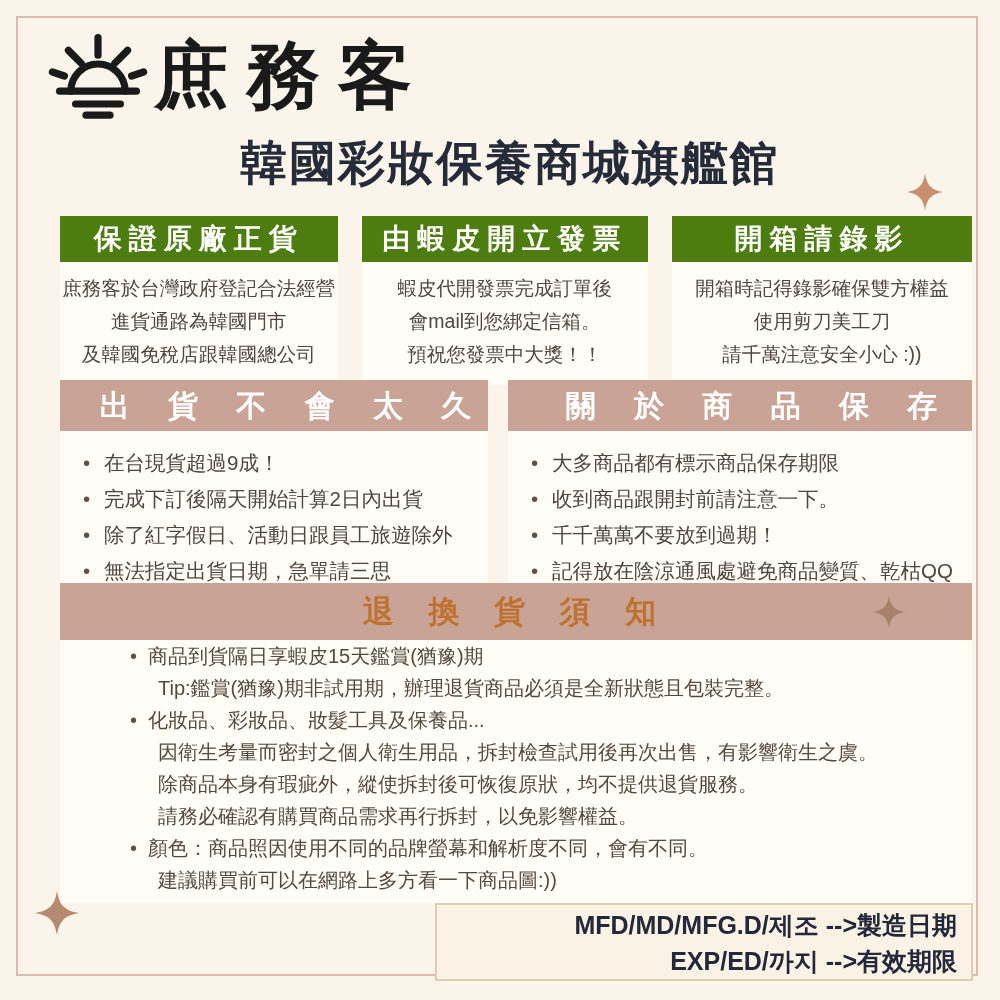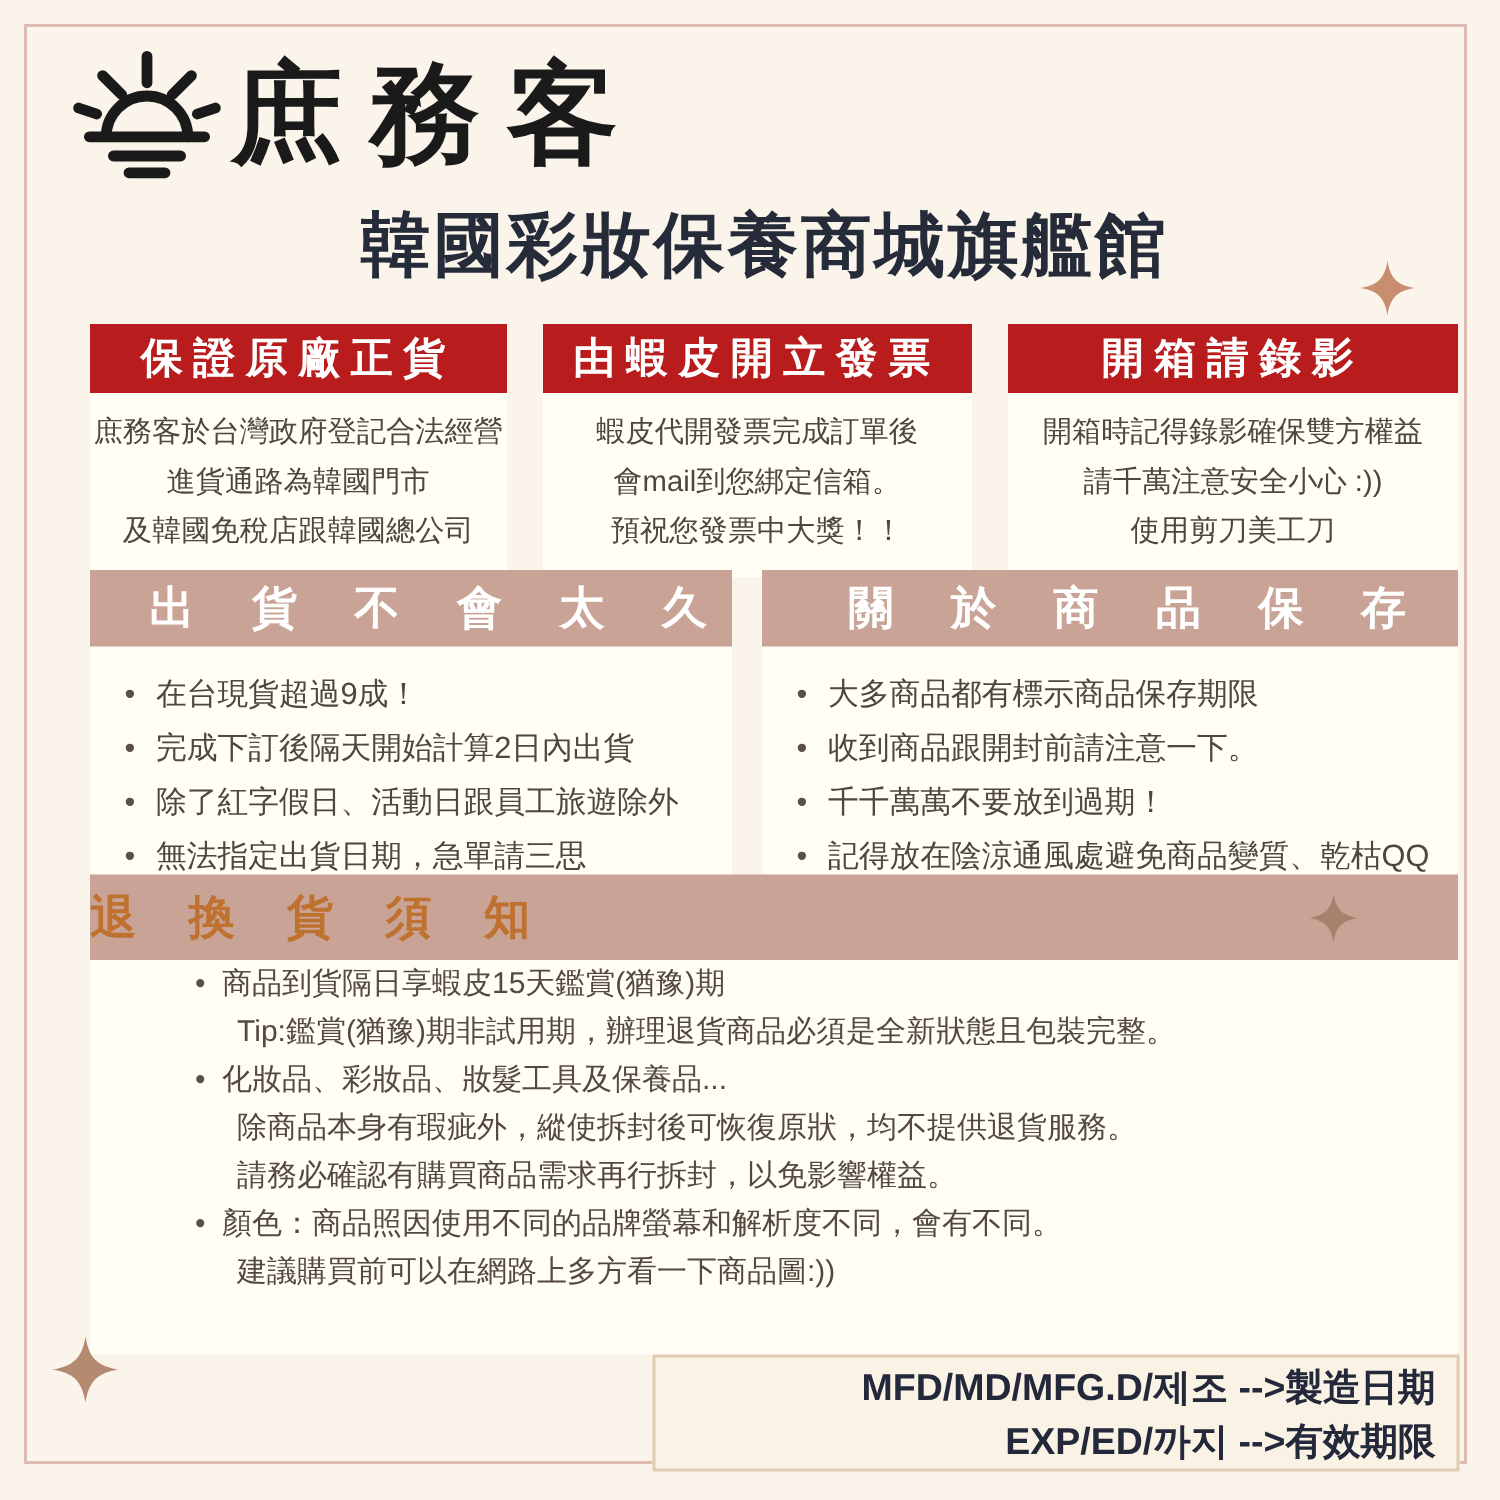--- a/index.html
+++ b/index.html
@@ -27,42 +27,42 @@
   .sparkle{position:absolute;}
   .sparkle svg{display:block;width:100%;height:100%;}
   .sparkle-title{left:906px;top:170px;width:38px;height:44px;}
   .sparkle-return{right:66px;top:10px;width:34px;height:38px;}
   .sparkle-footer{left:34px;top:888px;width:46px;height:50px;}
   
   .row1{position:absolute;left:60px;top:216px;width:912px;display:flex;gap:24px;}
   .info-box{background:#fffdf6;}
   .info-box.b1{width:283px;} .info-box.b2{width:292px;} .info-box.b3{width:306px;}
   .box-head{
-    background:#b91c1c;color:#ffffff;font-weight:bold;text-align:center;
+    background:#4d7c0f;color:#ffffff;font-weight:bold;text-align:center;
     font-size:28px;letter-spacing:7px;height:46px;line-height:46px;white-space:nowrap;
   }
   .info-body{padding:10px 2px 14px;text-align:center;}
   .info-line{font-size:19.5px;color:#4f463e;line-height:33px;white-space:nowrap;}
   .row2{position:absolute;left:60px;top:380px;width:912px;display:flex;gap:20px;}
   .list-box{background:#fffdf6;}
   .list-box.l1{width:428px;} .list-box.l2{width:464px;}
   .list-head{
     background:#c9a496;color:#ffffff;font-weight:bold;text-align:center;
     font-size:30px;letter-spacing:15px;height:51px;line-height:51px;white-space:nowrap;padding-left:38px;
   }
   .list-body{padding:14px 0 18px;}
   .bullet-line{
     position:relative;font-size:20.5px;color:#4f463e;line-height:36px;
     padding-left:44px;white-space:nowrap;
   }
   .bullet-line::before{content:"\2022";position:absolute;left:23px;color:#5a5046;}
   
   .return-head{
     position:absolute;left:60px;top:583px;width:912px;height:57px;background:#c9a496;
-    font-size:31px;font-weight:bold;color:#bf7230;
+    text-align:center;font-size:31px;font-weight:bold;color:#bf7230;
     letter-spacing:13px;line-height:57px;
   }
   .return-body{
     position:absolute;left:60px;top:640px;width:912px;height:263px;
     background:#fffdf6;box-sizing:border-box;
   }
   .r-lead{
     position:relative;font-size:20px;color:#55493e;line-height:32px;
     padding-left:88px;white-space:nowrap;
   }
@@ -118,22 +118,22 @@
       <div class="info-body">
         <div class="info-line">蝦皮代開發票完成訂單後</div>
         <div class="info-line">會mail到您綁定信箱。</div>
         <div class="info-line">預祝您發票中大獎！！</div>
       </div>
     </div>
     <div class="info-box b3">
       <div class="box-head">開箱請錄影</div>
       <div class="info-body">
         <div class="info-line">開箱時記得錄影確保雙方權益</div>
+        <div class="info-line">使用剪刀美工刀</div>
         <div class="info-line">請千萬注意安全小心 :))</div>
-        <div class="info-line">使用剪刀美工刀</div>
       </div>
     </div>
   </div>
 
   <div class="row2">
     <div class="list-box l1">
       <div class="list-head">出 貨 不 會 太 久</div>
       <div class="list-body">
         <div class="bullet-line">在台現貨超過9成！</div>
         <div class="bullet-line">完成下訂後隔天開始計算2日內出貨</div>
@@ -157,20 +157,21 @@
     <div class="sparkle sparkle-return">
       <svg viewBox="0 0 100 100">
           <path fill="#a8816c" d="M50 2 C55 33 67 45 98 50 C67 55 55 67 50 98 C45 67 33 55 2 50 C33 45 45 33 50 2 Z"></path>
         </svg>
     </div>
   </div>
   <div class="return-body">
     <div class="r-lead">商品到貨隔日享蝦皮15天鑑賞(猶豫)期</div>
     <div class="r-sub">Tip:鑑賞(猶豫)期非試用期，辦理退貨商品必須是全新狀態且包裝完整。</div>
     <div class="r-lead">化妝品、彩妝品、妝髮工具及保養品...</div>
+    <div class="r-sub">因衛生考量而密封之個人衛生用品，拆封檢查試用後再次出售，有影響衛生之虞。</div>
     <div class="r-sub">除商品本身有瑕疵外，縱使拆封後可恢復原狀，均不提供退貨服務。</div>
     <div class="r-sub">請務必確認有購買商品需求再行拆封，以免影響權益。</div>
     <div class="r-lead">顏色：商品照因使用不同的品牌螢幕和解析度不同，會有不同。</div>
     <div class="r-sub">建議購買前可以在網路上多方看一下商品圖:))</div>
   </div>
 
   <div class="sparkle sparkle-footer">
     <svg viewBox="0 0 100 100">
         <path fill="#b48a71" d="M50 2 C55 33 67 45 98 50 C67 55 55 67 50 98 C45 67 33 55 2 50 C33 45 45 33 50 2 Z"></path>
       </svg>

